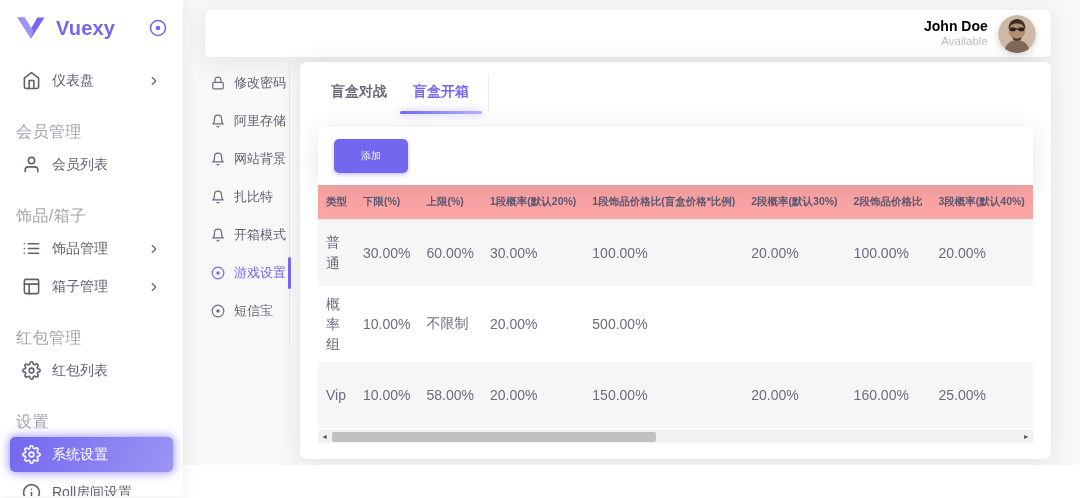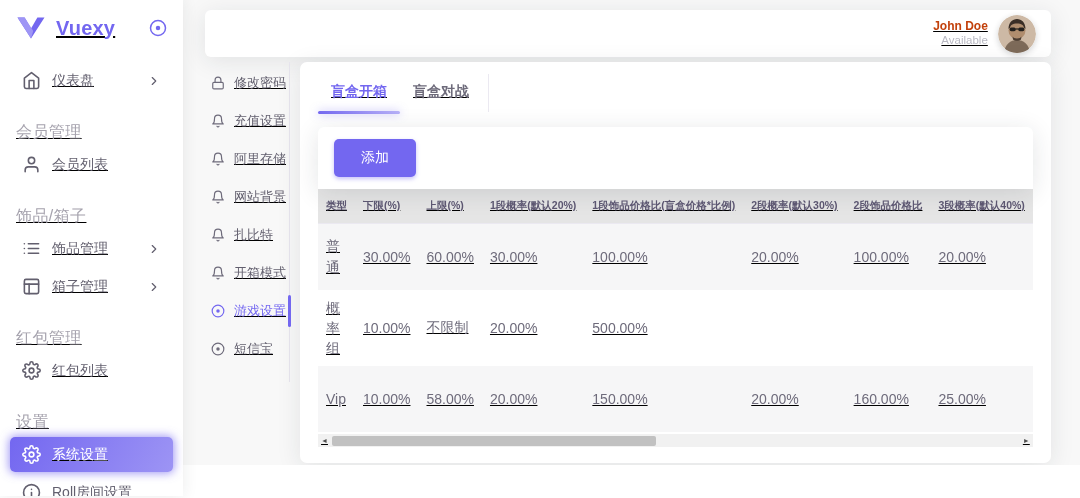--- a/index.html
+++ b/index.html
@@ -1,18 +1,18 @@
 <!DOCTYPE html>
 <html style="--primary: #7367f0;"><head>
 <meta charset="utf-8">
 <style>
   * { margin:0; padding:0; box-sizing:border-box; }
   html,body { width:1080px; height:498px; overflow:hidden; background:#fff;
     font-family:"Liberation Sans","DejaVu Sans",sans-serif; }
-  .app { display:flex; width:1080px; height:496px;text-decoration:underline; }
+  .app { display:flex; width:1080px; height:496px; }
 
   
   .sidebar { width:183px; min-width:183px; background:#fff; height:100%;
     box-shadow:0 0 15px 0 rgba(34,41,47,.09); z-index:3; overflow:hidden; }
   .brand { display:flex; align-items:center; height:56px; padding:0 16px; }
   .brand-logo { width:30px; height:24px; display:flex; }
   .brand-logo svg { width:100%; height:100%; }
   .brand-name { color:var(--primary); font-size:20px; font-weight:bold; margin-left:10px; letter-spacing:.2px; flex:1; }
   .brand-toggle { color:var(--primary); width:18px; height:18px; display:flex; cursor:pointer; }
   .brand-toggle svg { width:100%; height:100%; }
@@ -28,21 +28,21 @@
     color:#fff; box-shadow:0 0 10px 1px rgba(115,103,240,.7);text-align:center; }
   .nav-item.active .ni-icon { color:#fff; }
 
   
   .content { flex:1; display:flex; flex-direction:column; background:#f8f8f8; height:498px; }
   .topbar { margin:10px 40px 0 22px; height:47px; background:#fff; border-radius:6px;
     box-shadow:0 4px 24px 0 rgba(34,41,47,.1); display:flex; align-items:center; justify-content:flex-end;
     padding:0 15px; }
   .user { display:flex; align-items:center; cursor:pointer; }
   .user-text { text-align:right; margin-right:10px; }
-  .user-name { font-size:12px; font-weight:bold; color:#c2410c; line-height:1.2; }
+  .user-name { font-size:14px; font-weight:bold; color:#000000; line-height:1.2; }
   .user-status { font-size:11.5px; color:#b9b9c3; line-height:1.2; }
   .avatar { width:38px; height:38px; border-radius:50%; overflow:hidden; display:flex;
     box-shadow:0 2px 6px rgba(34,41,47,.2); }
   .avatar svg { width:100%; height:100%; }
 
   .body-row { display:flex; margin-top:5px; flex:0 0 auto; }
   
   .settings-menu { width:107px; min-width:107px; padding:2px 0 14px 28px; align-self:flex-start;
     border-right:1px solid #e7e5ee; }
   .sm-item { position:relative; display:flex; align-items:center; gap:9px; padding:10px 0;
@@ -62,26 +62,26 @@
   .tab.active { color:var(--primary); }
   .tab.active::after { content:''; position:absolute; left:0; right:0; bottom:0; height:3px; border-radius:2px;
     background:linear-gradient(30deg,var(--primary),rgba(115,103,240,.5));
     box-shadow:0 0 8px 0 rgba(115,103,240,.5); }
   .tabs-divider { width:1px; background:#ebe9f1; margin:4px 0 2px 6px; }
 
   .panel { padding:13px 18px 16px 18px; }
   .toolbar { background:#fff; border-radius:6px 6px 0 0; padding:12px 16px;
     box-shadow:0 4px 24px 0 rgba(34,41,47,.12); position:relative; z-index:2; }
   .btn-add { background:var(--primary); color:#fff; border:none; border-radius:5px; padding:10px 27px;
-    font-size:14px; cursor:pointer; font-family:inherit; box-shadow:0 2px 4px rgba(115,103,240,.4); }
+    font-size:10px; cursor:pointer; font-family:inherit; box-shadow:0 2px 4px rgba(115,103,240,.4); }
 
   .table-wrap { overflow:hidden; }
   table { border-collapse:collapse; width:100%; }
   th { text-align:left; font-size:10.5px; font-weight:bold; color:#5e5873; padding:10px 8px;
-    white-space:nowrap; background:#e5e5e5; border-bottom:1px solid #ebe9f1; }
+    white-space:nowrap; background:#fca5a5; border-bottom:1px solid #ebe9f1; }
   td { font-size:14px; color:#6e6b7b; padding:8px; white-space:nowrap; }
   tbody tr { height:66px; }
   tbody tr:nth-child(odd) { background:#f6f6f7; }
   th.c0, td.c0 { width:30px; }
   td.c0 { white-space:normal; word-break:break-all; line-height:1.45; }
 
   .hscrollbar { display:flex; align-items:center; height:13px; background:#f1f1f1; margin-top:2px; }
   .sb-arrow { width:13px; height:13px; display:flex; align-items:center; justify-content:center;
     font-size:7px; color:#505050; cursor:pointer; user-select:none; }
   .sb-track { position:relative; flex:1; height:13px; }
@@ -246,56 +246,47 @@
             </span>
             <span>修改密码</span>
           </div>
           <div class="sm-item">
             <span class="sm-icon">
               <svg viewBox="0 0 24 24" fill="none" stroke="currentColor" stroke-width="2" stroke-linecap="round" stroke-linejoin="round">
                 <path d="M18 8A6 6 0 0 0 6 8c0 7-3 9-3 9h18s-3-2-3-9"></path>
                 <path d="M13.73 21a2 2 0 0 1-3.46 0"></path>
               </svg>
             </span>
-            <span>充值设置</span>
+            <span>阿里存储</span>
           </div>
           <div class="sm-item">
             <span class="sm-icon">
               <svg viewBox="0 0 24 24" fill="none" stroke="currentColor" stroke-width="2" stroke-linecap="round" stroke-linejoin="round">
                 <path d="M18 8A6 6 0 0 0 6 8c0 7-3 9-3 9h18s-3-2-3-9"></path>
                 <path d="M13.73 21a2 2 0 0 1-3.46 0"></path>
               </svg>
             </span>
-            <span>阿里存储</span>
+            <span>网站背景</span>
           </div>
           <div class="sm-item">
             <span class="sm-icon">
               <svg viewBox="0 0 24 24" fill="none" stroke="currentColor" stroke-width="2" stroke-linecap="round" stroke-linejoin="round">
                 <path d="M18 8A6 6 0 0 0 6 8c0 7-3 9-3 9h18s-3-2-3-9"></path>
                 <path d="M13.73 21a2 2 0 0 1-3.46 0"></path>
               </svg>
             </span>
-            <span>网站背景</span>
+            <span>扎比特</span>
           </div>
           <div class="sm-item">
             <span class="sm-icon">
               <svg viewBox="0 0 24 24" fill="none" stroke="currentColor" stroke-width="2" stroke-linecap="round" stroke-linejoin="round">
                 <path d="M18 8A6 6 0 0 0 6 8c0 7-3 9-3 9h18s-3-2-3-9"></path>
                 <path d="M13.73 21a2 2 0 0 1-3.46 0"></path>
               </svg>
             </span>
-            <span>扎比特</span>
-          </div>
-          <div class="sm-item">
-            <span class="sm-icon">
-              <svg viewBox="0 0 24 24" fill="none" stroke="currentColor" stroke-width="2" stroke-linecap="round" stroke-linejoin="round">
-                <path d="M18 8A6 6 0 0 0 6 8c0 7-3 9-3 9h18s-3-2-3-9"></path>
-                <path d="M13.73 21a2 2 0 0 1-3.46 0"></path>
-              </svg>
-            </span>
             <span>开箱模式</span>
           </div>
           <div class="sm-item active">
             <span class="sm-icon">
               <svg viewBox="0 0 24 24" fill="none" stroke="currentColor" stroke-width="2" stroke-linecap="round" stroke-linejoin="round">
                 <circle cx="12" cy="12" r="10"></circle>
                 <circle cx="12" cy="12" r="3" fill="currentColor" stroke="none"></circle>
               </svg>
             </span>
             <span>游戏设置</span>
@@ -306,22 +297,22 @@
                 <circle cx="12" cy="12" r="10"></circle>
                 <circle cx="12" cy="12" r="3" fill="currentColor" stroke="none"></circle>
               </svg>
             </span>
             <span>短信宝</span>
           </div>
         </nav>
 
       <main class="main-card">
         <div class="tabs" id="tabs">
+            <div class="tab">盲盒对战</div>
             <div class="tab active">盲盒开箱</div>
-            <div class="tab">盲盒对战</div>
             <span class="tabs-divider"></span>
           </div>
         <div class="panel">
           <div class="toolbar">
             <button class="btn-add">添加</button>
           </div>
           <div class="table-wrap">
             <table>
               <thead>
                   <tr id="thead-row">

